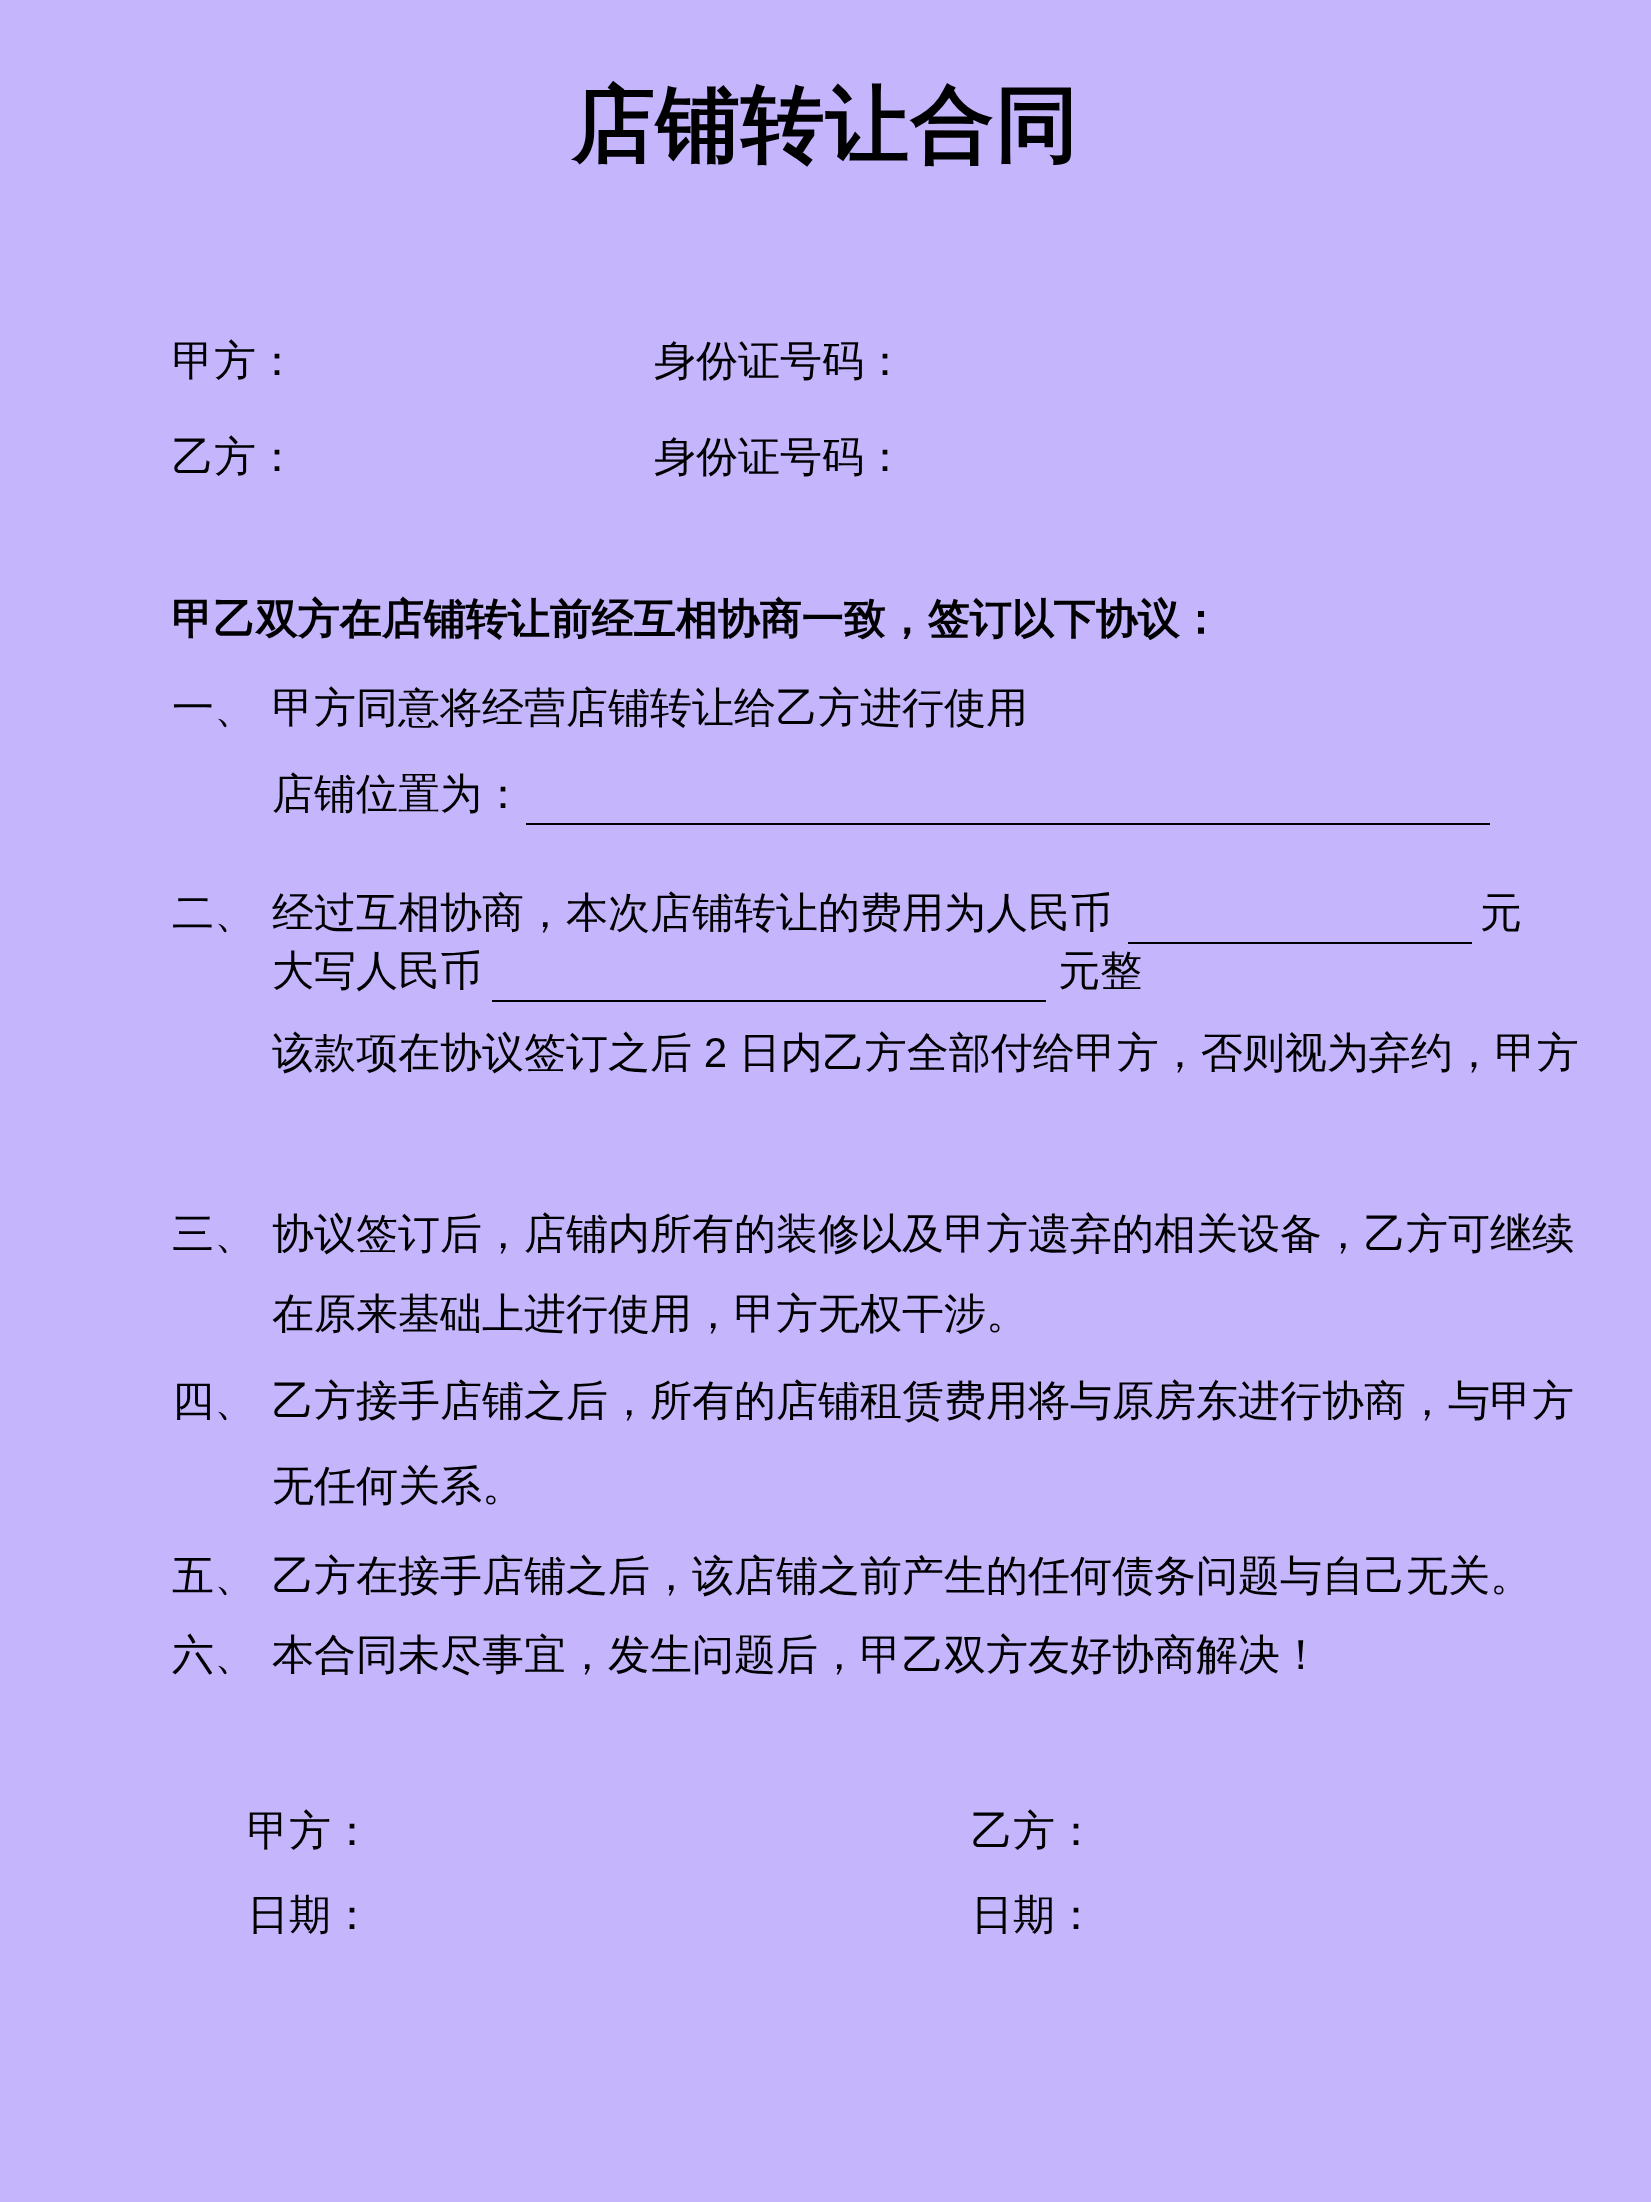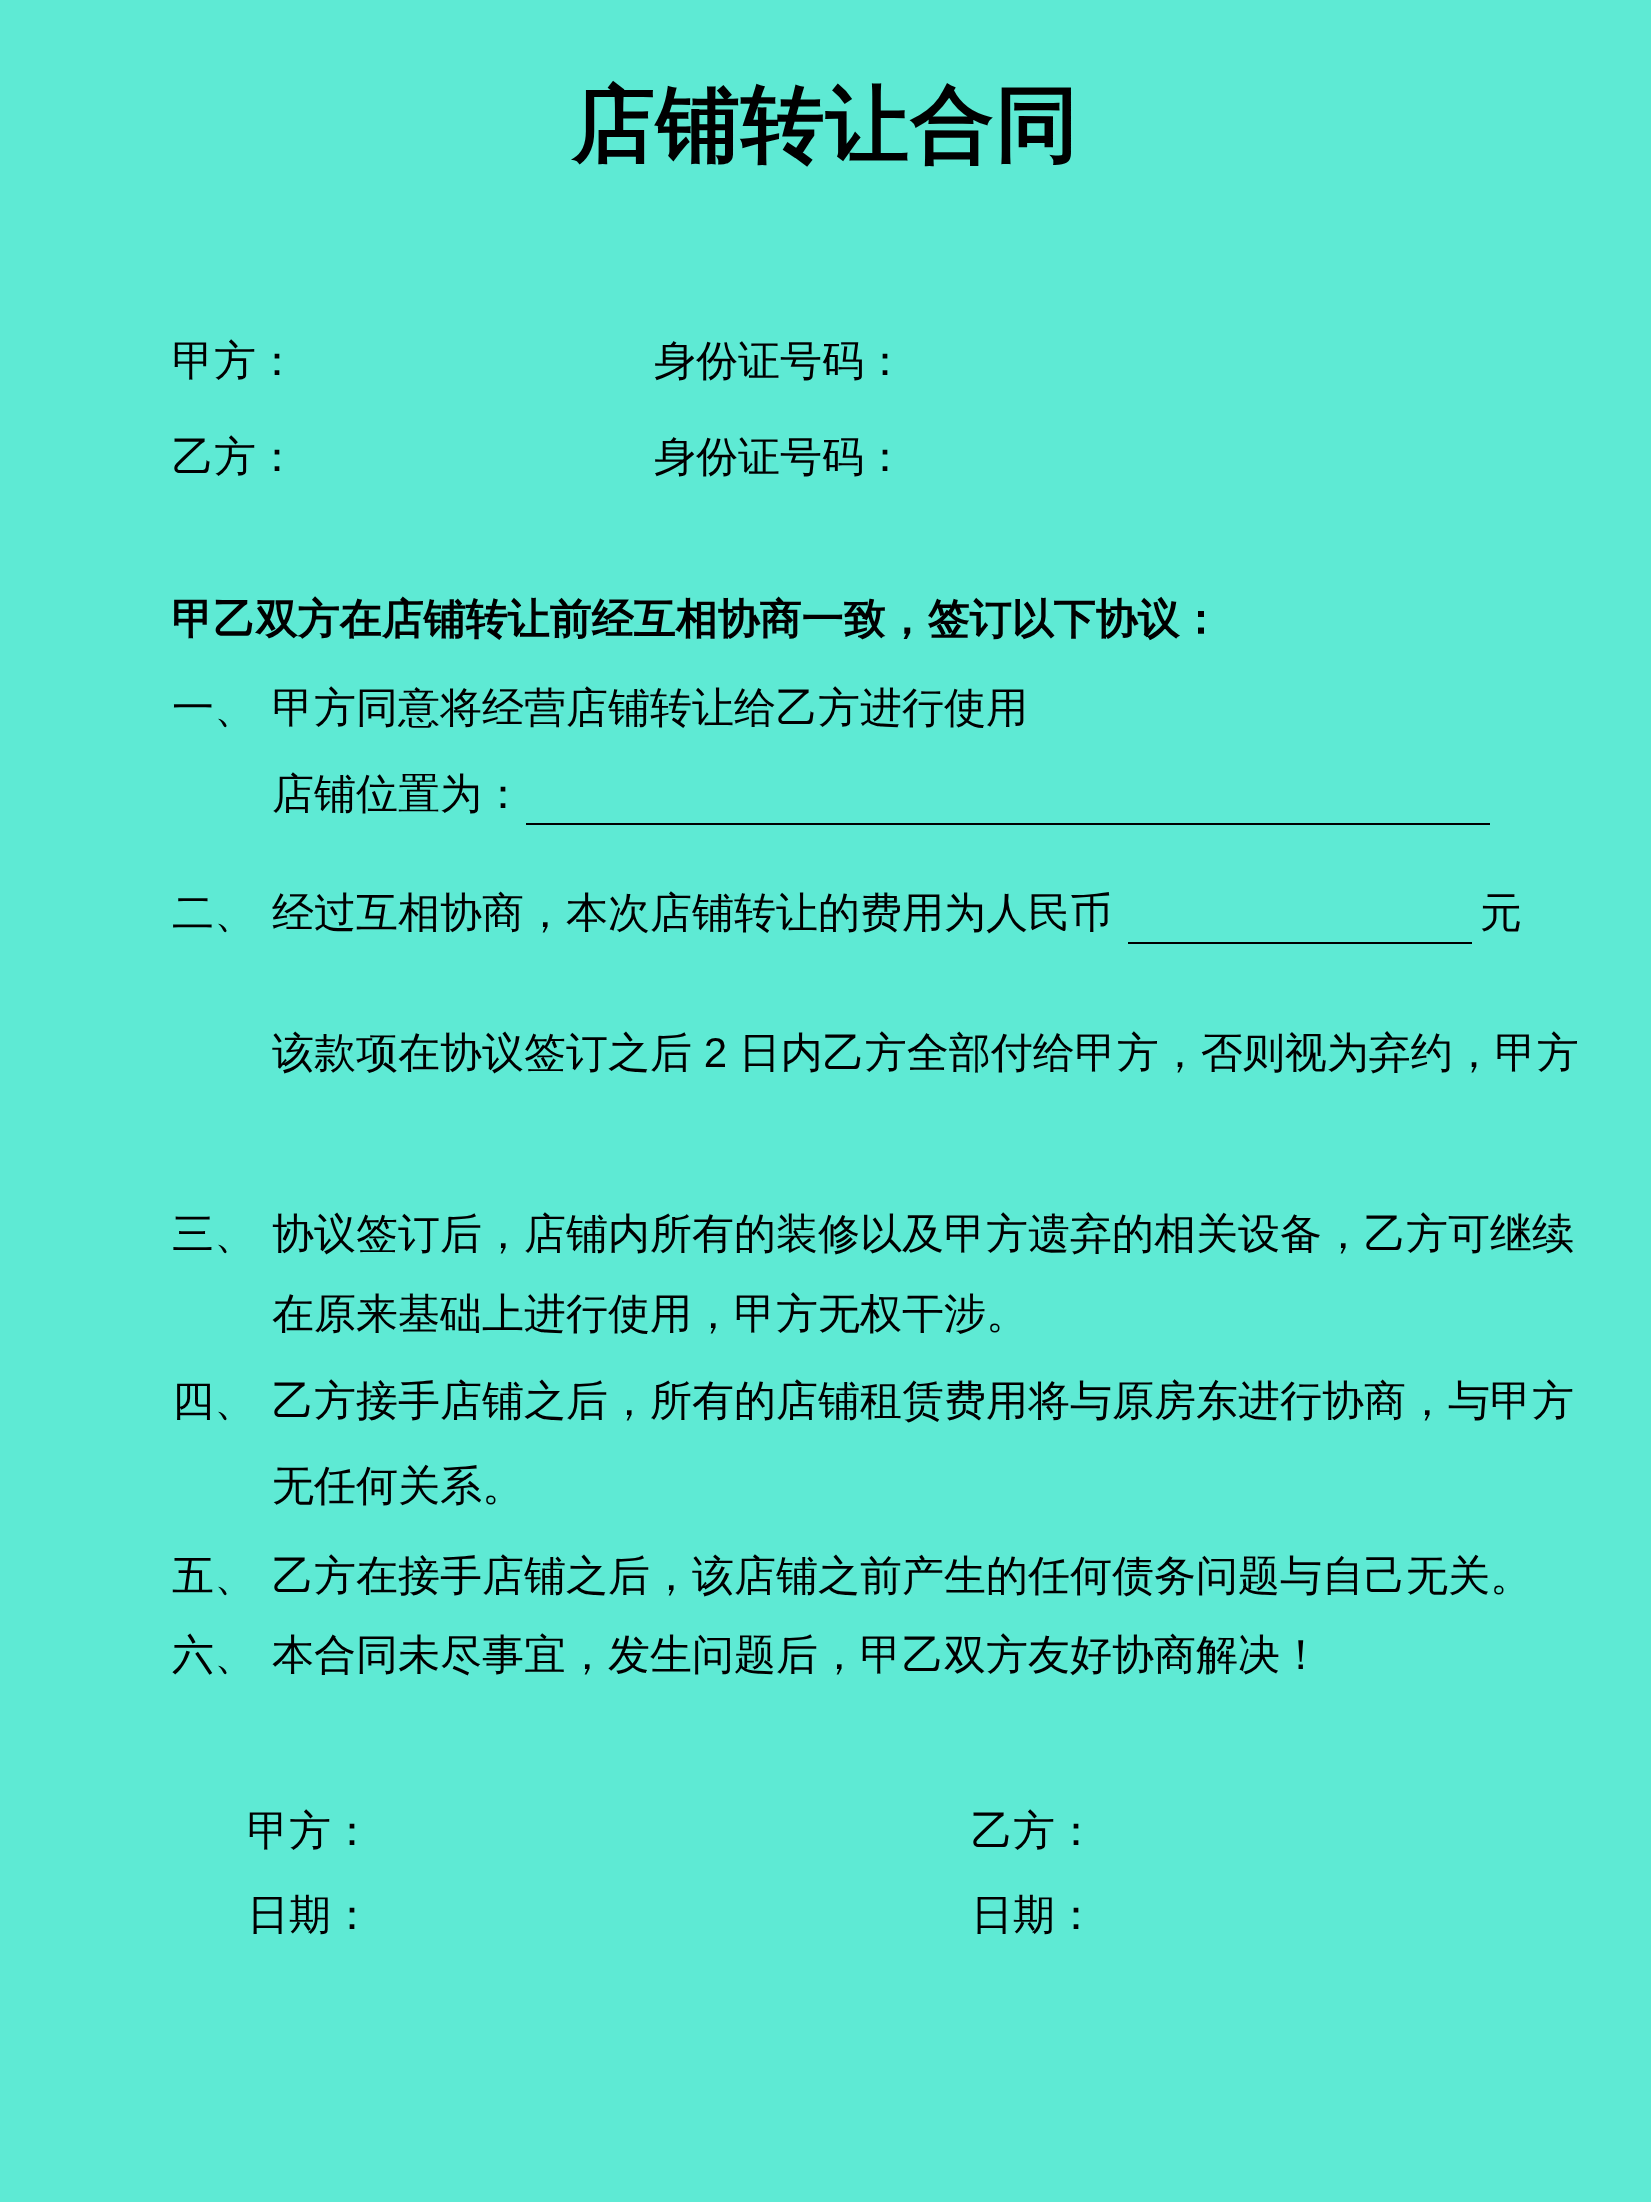--- a/index.html
+++ b/index.html
@@ -4,21 +4,21 @@
 <style>
   html, body {
     margin: 0;
     padding: 0;
     background: #ffffff;
   }
   .page {
     position: relative;
     width: 1652px;
     height: 2203px;
-    background: #5eead4;
+    background: #c4b5fd;
     color: #000000;
     font-family: "Liberation Sans", "DejaVu Sans", sans-serif;
     overflow: hidden;
   }
   .doc-title {
     position: absolute;
     top: 79px;
     left: 0;
     width: 100%;
     text-align: center;
@@ -72,20 +72,23 @@
   <div class="bodyline" style="left:172px; top:684px;">
     <span class="clause-num">一、</span><span>甲方同意将经营店铺转让给乙方进行使用</span>
   </div>
   <div class="bodyline" style="left:272px; top:770px;text-align:right;">
     <span>店铺位置为：</span><span class="blank blank-location"></span>
   </div>
 
   <div class="bodyline" style="left:172px; top:857px;margin-top:32px;">
     <span class="clause-num">二、</span><span>经过互相协商，本次店铺转让的费用为人民币</span><span class="blank blank-amount"></span><span>元</span>
   </div>
+  <div class="bodyline" style="left:272px; top:947px;">
+    <span>大写人民币</span><span class="blank blank-caps"></span><span>元整</span>
+  </div>
   <div class="bodyline" style="left:272px; top:1029px;">该款项在协议签订之后 2 日内乙方全部付给甲方，否则视为弃约，甲方</div>
 
   <div class="bodyline" style="left:272px; top:1290px;">在原来基础上进行使用，甲方无权干涉。</div>
   <div class="bodyline" style="left:172px; top:1210px;">
     <span class="clause-num">三、</span><span>协议签订后，店铺内所有的装修以及甲方遗弃的相关设备，乙方可继续</span>
   </div>
 
   <div class="bodyline" style="left:172px; top:1377px;">
     <span class="clause-num">四、</span><span>乙方接手店铺之后，所有的店铺租赁费用将与原房东进行协商，与甲方</span>
   </div>

